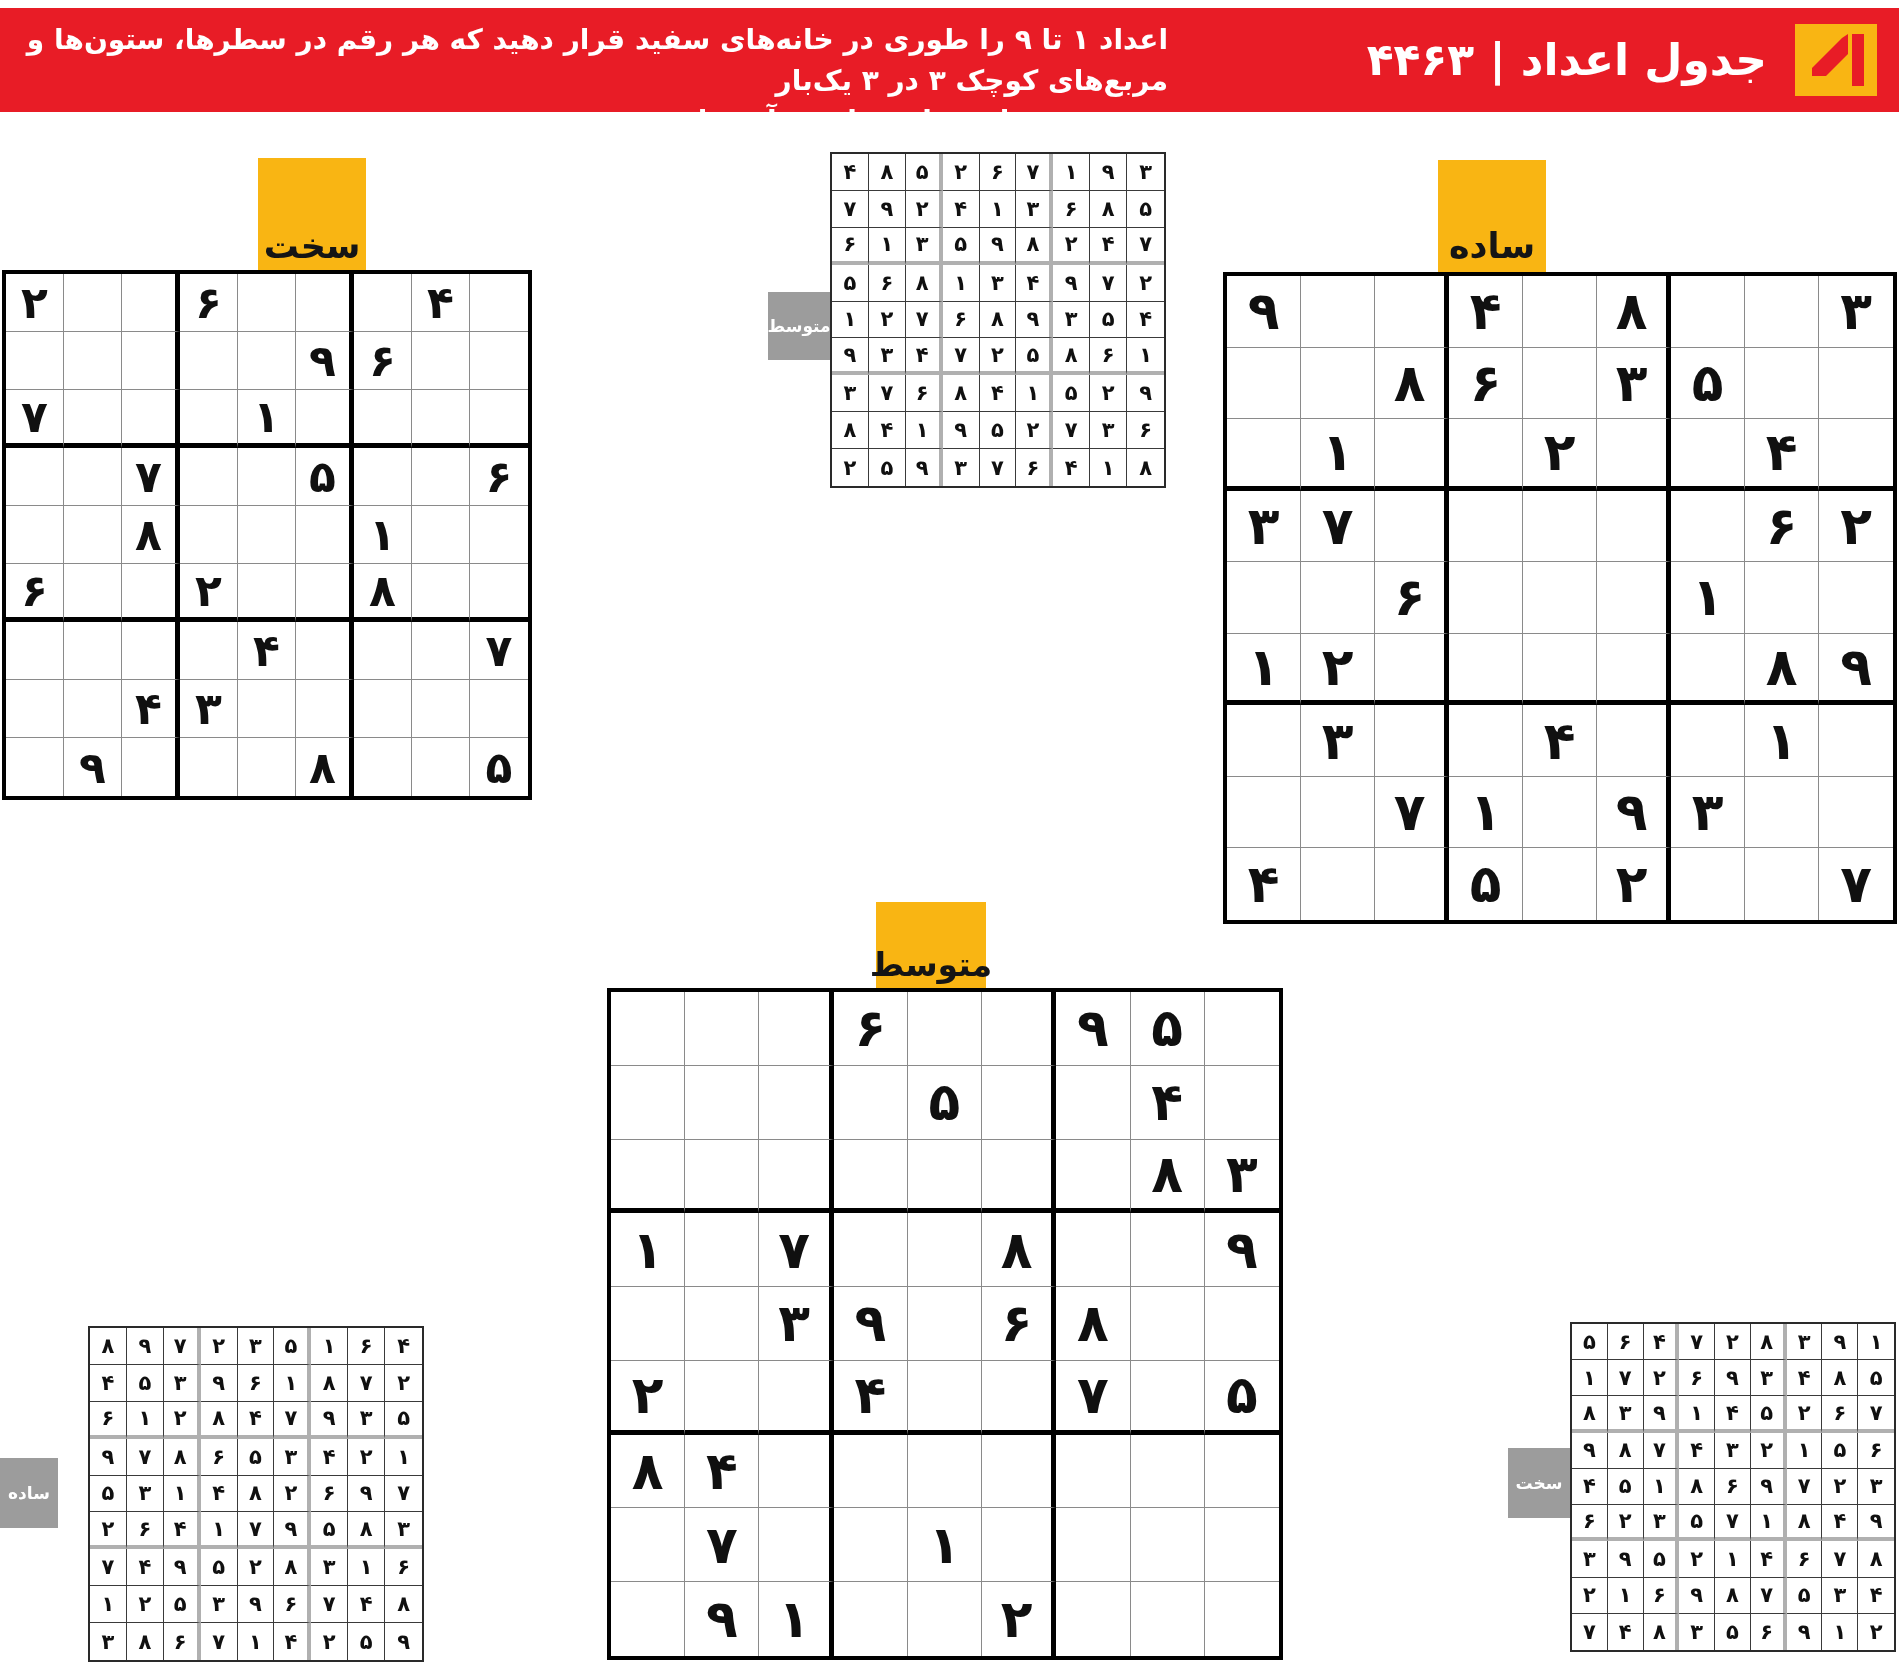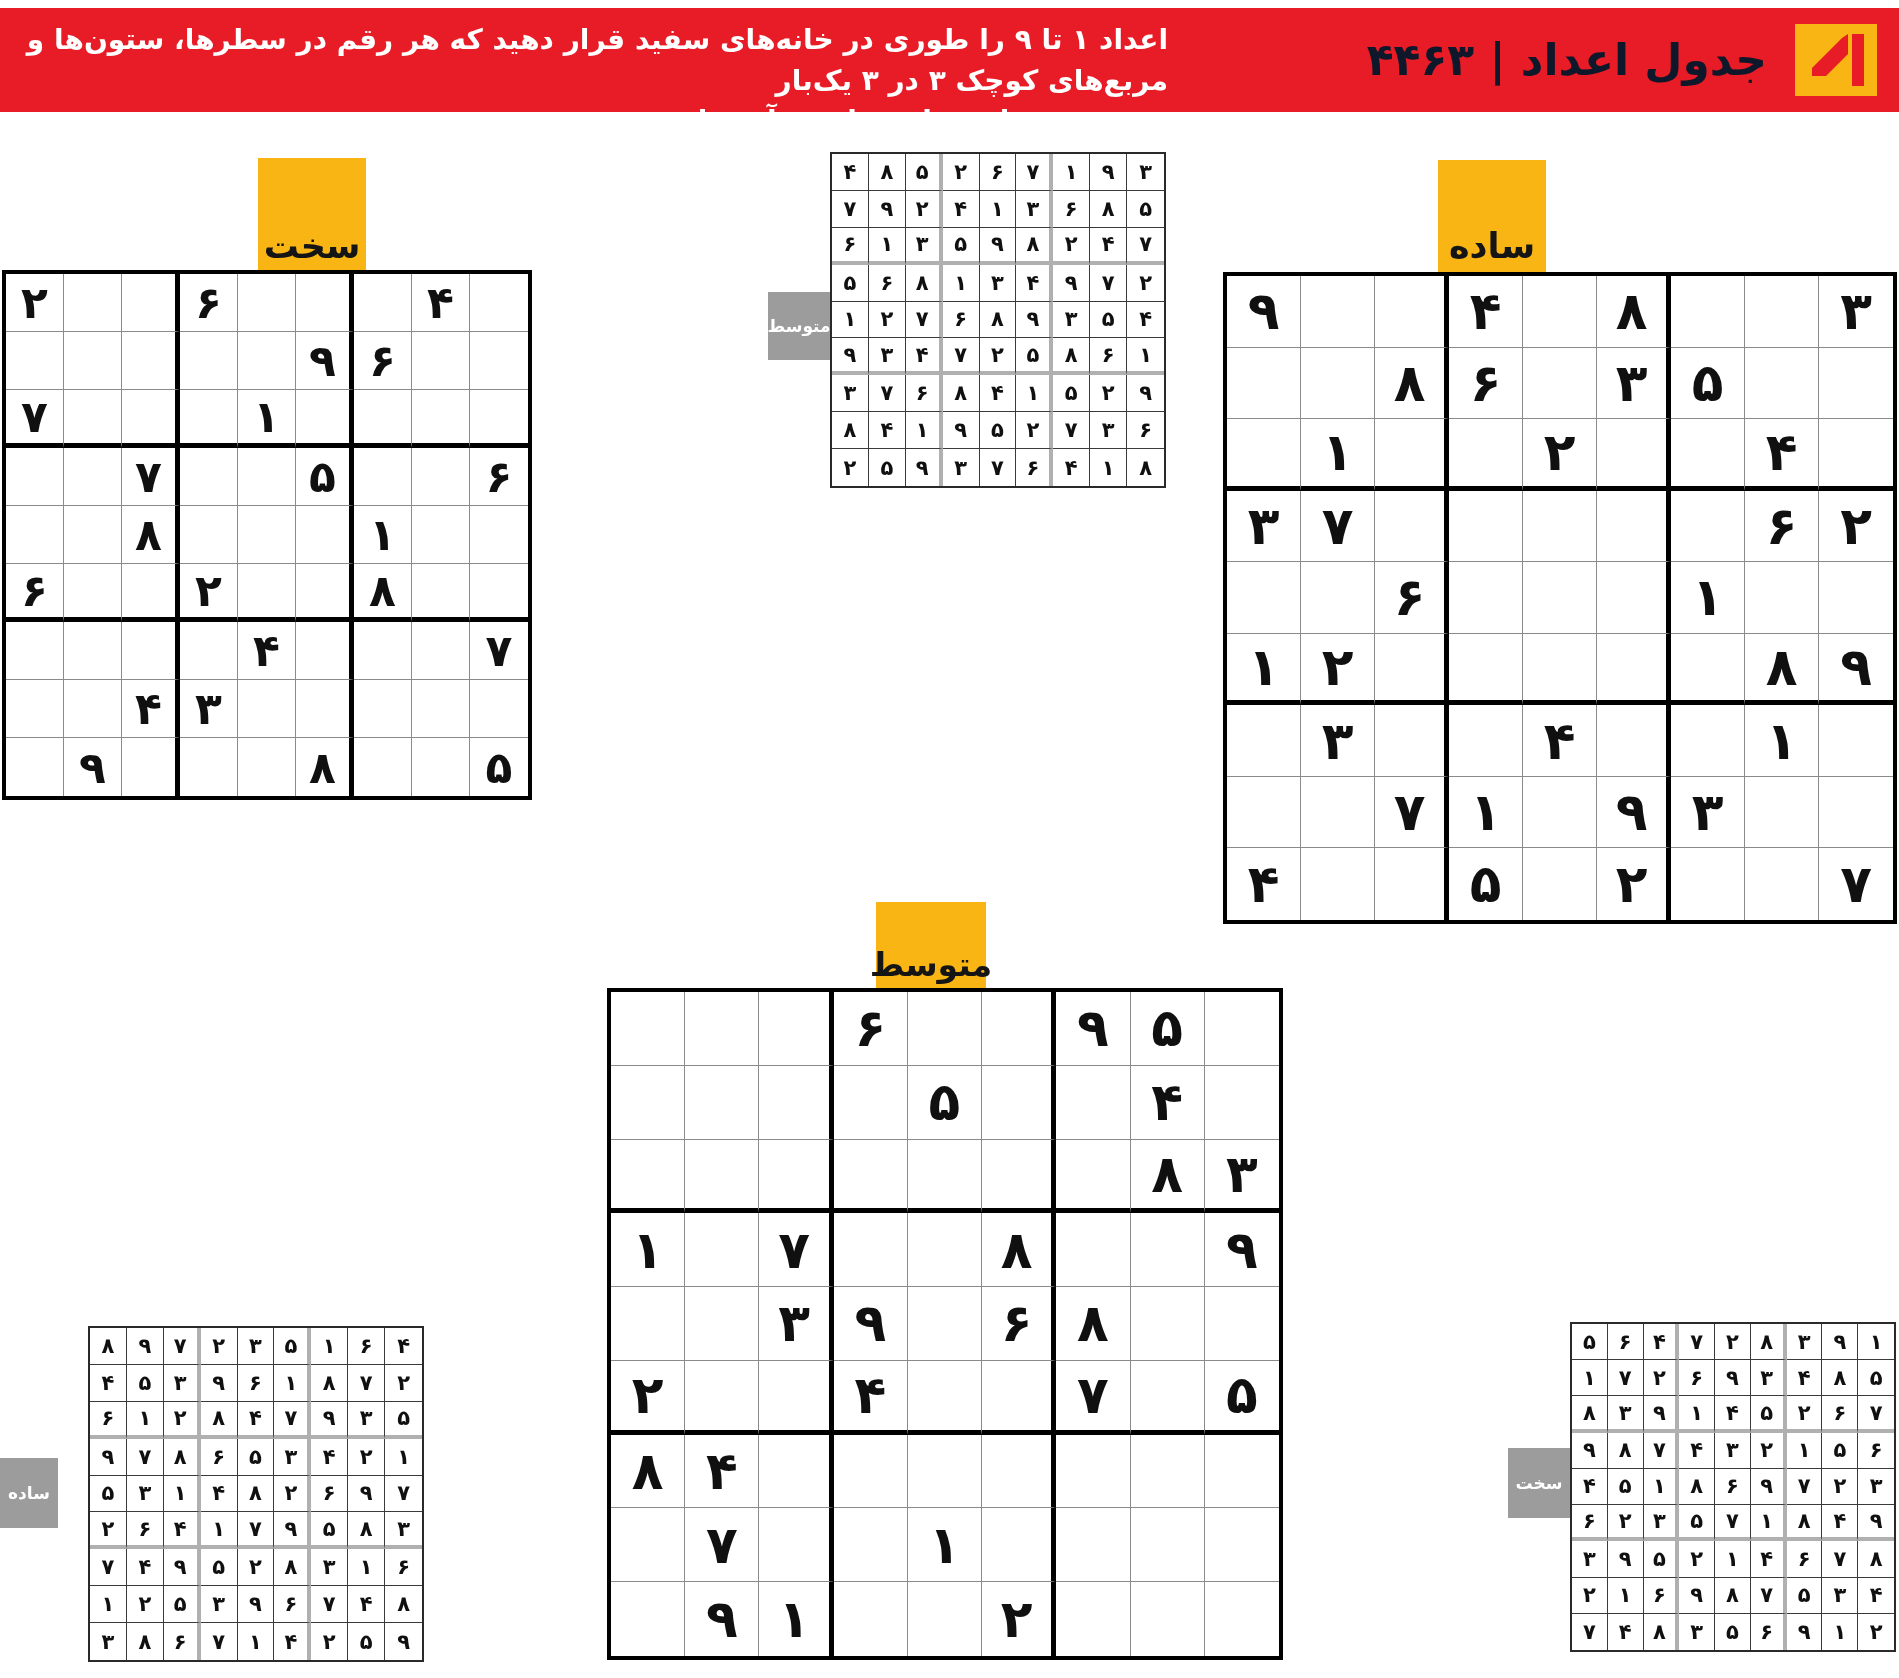--- a/index.html
+++ b/index.html
@@ -2,21 +2,21 @@
 <html lang="fa" dir="rtl"><head>
 <meta charset="utf-8">
 <style>
   html,body{margin:0;padding:0;background:#fff;}
   body{font-family:"DejaVu Sans",sans-serif;}
   #canvas{position:relative;width:1899px;height:1678px;background:#fff;overflow:hidden;}
 
   
   .header-bar{position:absolute;left:0;top:8px;width:1899px;height:104px;background:#e81c26;}
   .logo-box{position:absolute;top:16px;right:22px;width:82px;height:72px;background:#f9b513;display:flex;align-items:center;justify-content:center;}
-  .masthead{position:absolute;top:26px;right:132px;color:#0f172a;font-size:44px;font-weight:bold;direction:rtl;white-space:nowrap;}
+  .masthead{position:absolute;top:26px;right:132px;color:#ffffff;font-size:44px;font-weight:bold;direction:rtl;white-space:nowrap;}
   .instructions{position:absolute;top:12px;left:18px;width:1150px;color:#fff;font-size:28px;font-weight:bold;text-align:right;direction:rtl;line-height:1.45;}
 
   
   .tab{position:absolute;background:#f9b513;display:flex;align-items:flex-end;justify-content:center;color:#151515;font-weight:bold;font-size:35px;padding-bottom:6px;box-sizing:border-box;}
   
   .side-tab{position:absolute;background:#9c9c9c;display:flex;align-items:center;justify-content:center;color:#fff;font-weight:bold;font-size:17px;box-sizing:border-box;}
 
   
   .grid{position:absolute;display:grid;grid-template-columns:repeat(9,1fr);grid-template-rows:repeat(9,1fr);background:#fff;box-sizing:border-box;direction:ltr;}
   .big{border:4px solid #000;}

